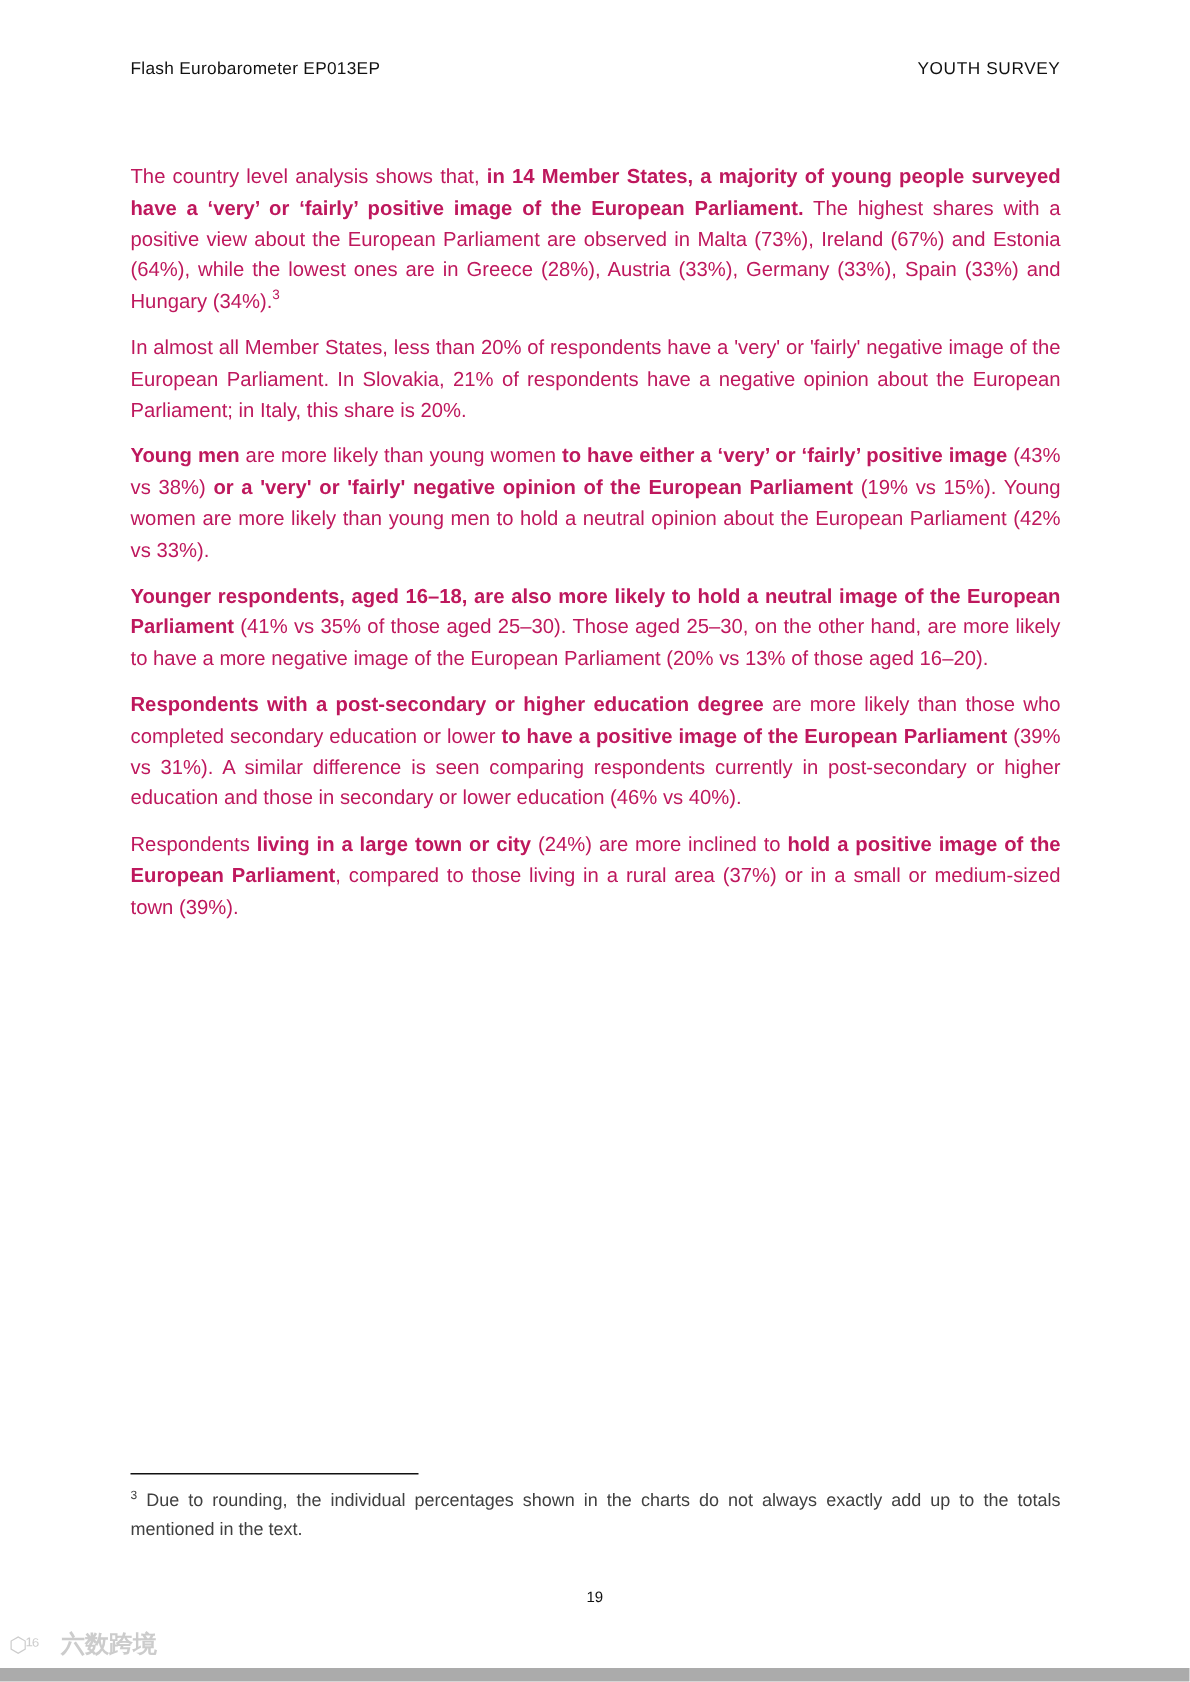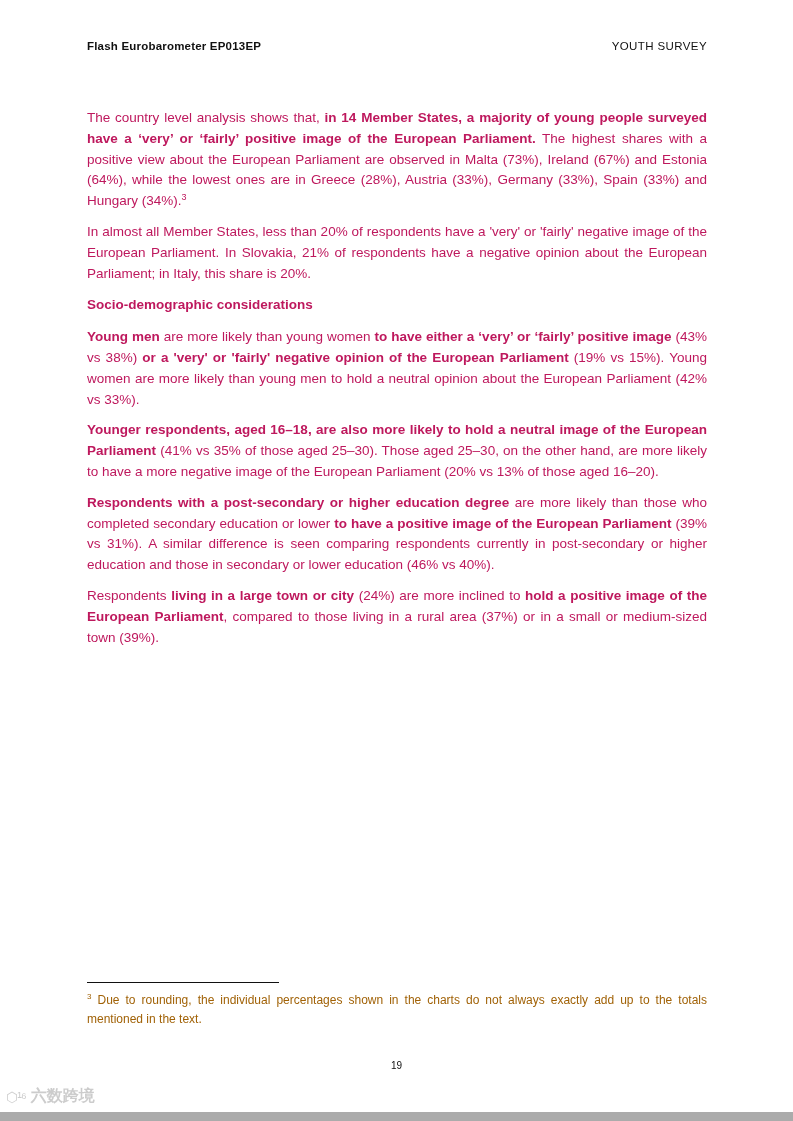--- a/index.html
+++ b/index.html
@@ -19,21 +19,21 @@
     position: absolute;
     top: 40px;
     left: 87px;
     right: 86px;
     display: flex;
     justify-content: space-between;
     align-items: baseline;
     font-size: 11.5px;
     letter-spacing: 0.2px;
   }
-  .page-header .left { font-weight: 700; }
+  .page-header .left { font-weight: 400; }
   .page-header .right { font-weight: 400; letter-spacing: 0.4px; }
 
   .content {
     position: absolute;
     top: 108px;
     left: 87px;
     width: 620px;
   }
   .para {
     font-size: 13.5px;
@@ -62,21 +62,21 @@
   .footnote-rule {
     width: 192px;
     height: 0;
     border-top: 1.6px solid #111111;
     margin-bottom: 8px;
   }
   .footnote-text {
     font-size: 12px;
     line-height: 18.5px;
     text-align: justify;
-    color: #a16207;
+    color: #404040;
   }
   .footnote-text sup {
     font-size: 8px;
     line-height: 0;
     vertical-align: super;
   }
 
   .page-number {
     position: absolute;
     top: 1060px;
@@ -86,21 +86,21 @@
     font-size: 10px;
     color: #111111;
   }
 
   .watermark {
     position: absolute;
     left: 6px;
     top: 1086px;
     display: flex;
     align-items: center;
-    gap: 5px;
+    gap: 15px;
     color: rgba(120,120,120,0.38);
     font-size: 16px;
     font-weight: 700;
     user-select: none;
   }
   .watermark .wm-icon {
     font-size: 14px;
     font-weight: 400;
     letter-spacing: -1px;
   }
@@ -118,21 +118,20 @@
 <body>
 
 <header class="page-header">
   <span class="left">Flash Eurobarometer EP013EP</span>
   <span class="right">YOUTH SURVEY</span>
 </header>
 
 <main class="content">
   <p class="para"><span>The country level analysis shows that, </span><span style="font-weight: 700;">in 14 Member States, a majority of young people surveyed have a ‘very’ or ‘fairly’ positive image of the European Parliament.</span><span> The highest shares with a positive view about the European Parliament are observed in Malta (73%), Ireland (67%) and Estonia (64%), while the lowest ones are in Greece (28%), Austria (33%), Germany (33%), Spain (33%) and Hungary (34%).</span><sup>3</sup></p>
   <p class="para"><span>In almost all Member States, less than 20% of respondents have a 'very' or 'fairly' negative image of the European Parliament. In Slovakia, 21% of respondents have a negative opinion about the European Parliament; in Italy, this share is 20%.</span></p>
-  <p class="para heading"><span style="font-weight: 700;">Socio-demographic considerations</span></p>
   <p class="para"><span style="font-weight: 700;">Young men</span><span> are more likely than young women </span><span style="font-weight: 700;">to have either a ‘very’ or ‘fairly’ positive image</span><span> (43% vs 38%) </span><span style="font-weight: 700;">or a 'very' or 'fairly' negative opinion of the European Parliament</span><span> (19% vs 15%). Young women are more likely than young men to hold a neutral opinion about the European Parliament (42% vs 33%).</span></p>
   <p class="para"><span style="font-weight: 700;">Younger respondents, aged 16–18, are also more likely to hold a neutral image of the European Parliament</span><span> (41% vs 35% of those aged 25–30). Those aged 25–30, on the other hand, are more likely to have a more negative image of the European Parliament (20% vs 13% of those aged 16–20).</span></p>
   <p class="para"><span style="font-weight: 700;">Respondents with a post-secondary or higher education degree</span><span> are more likely than those who completed secondary education or lower </span><span style="font-weight: 700;">to have a positive image of the European Parliament</span><span> (39% vs 31%). A similar difference is seen comparing respondents currently in post-secondary or higher education and those in secondary or lower education (46% vs 40%).</span></p>
   <p class="para"><span>Respondents </span><span style="font-weight: 700;">living in a large town or city</span><span> (24%) are more inclined to </span><span style="font-weight: 700;">hold a positive image of the European Parliament</span><span>, compared to those living in a rural area (37%) or in a small or medium-sized town (39%).</span></p>
 </main>
 
 <div class="footnote-area">
   <div class="footnote-rule"></div>
   <div class="footnote-text"><sup>3</sup><span> Due to rounding, the individual percentages shown in the charts do not always exactly add up to the totals mentioned in the text.</span></div>
 </div>

